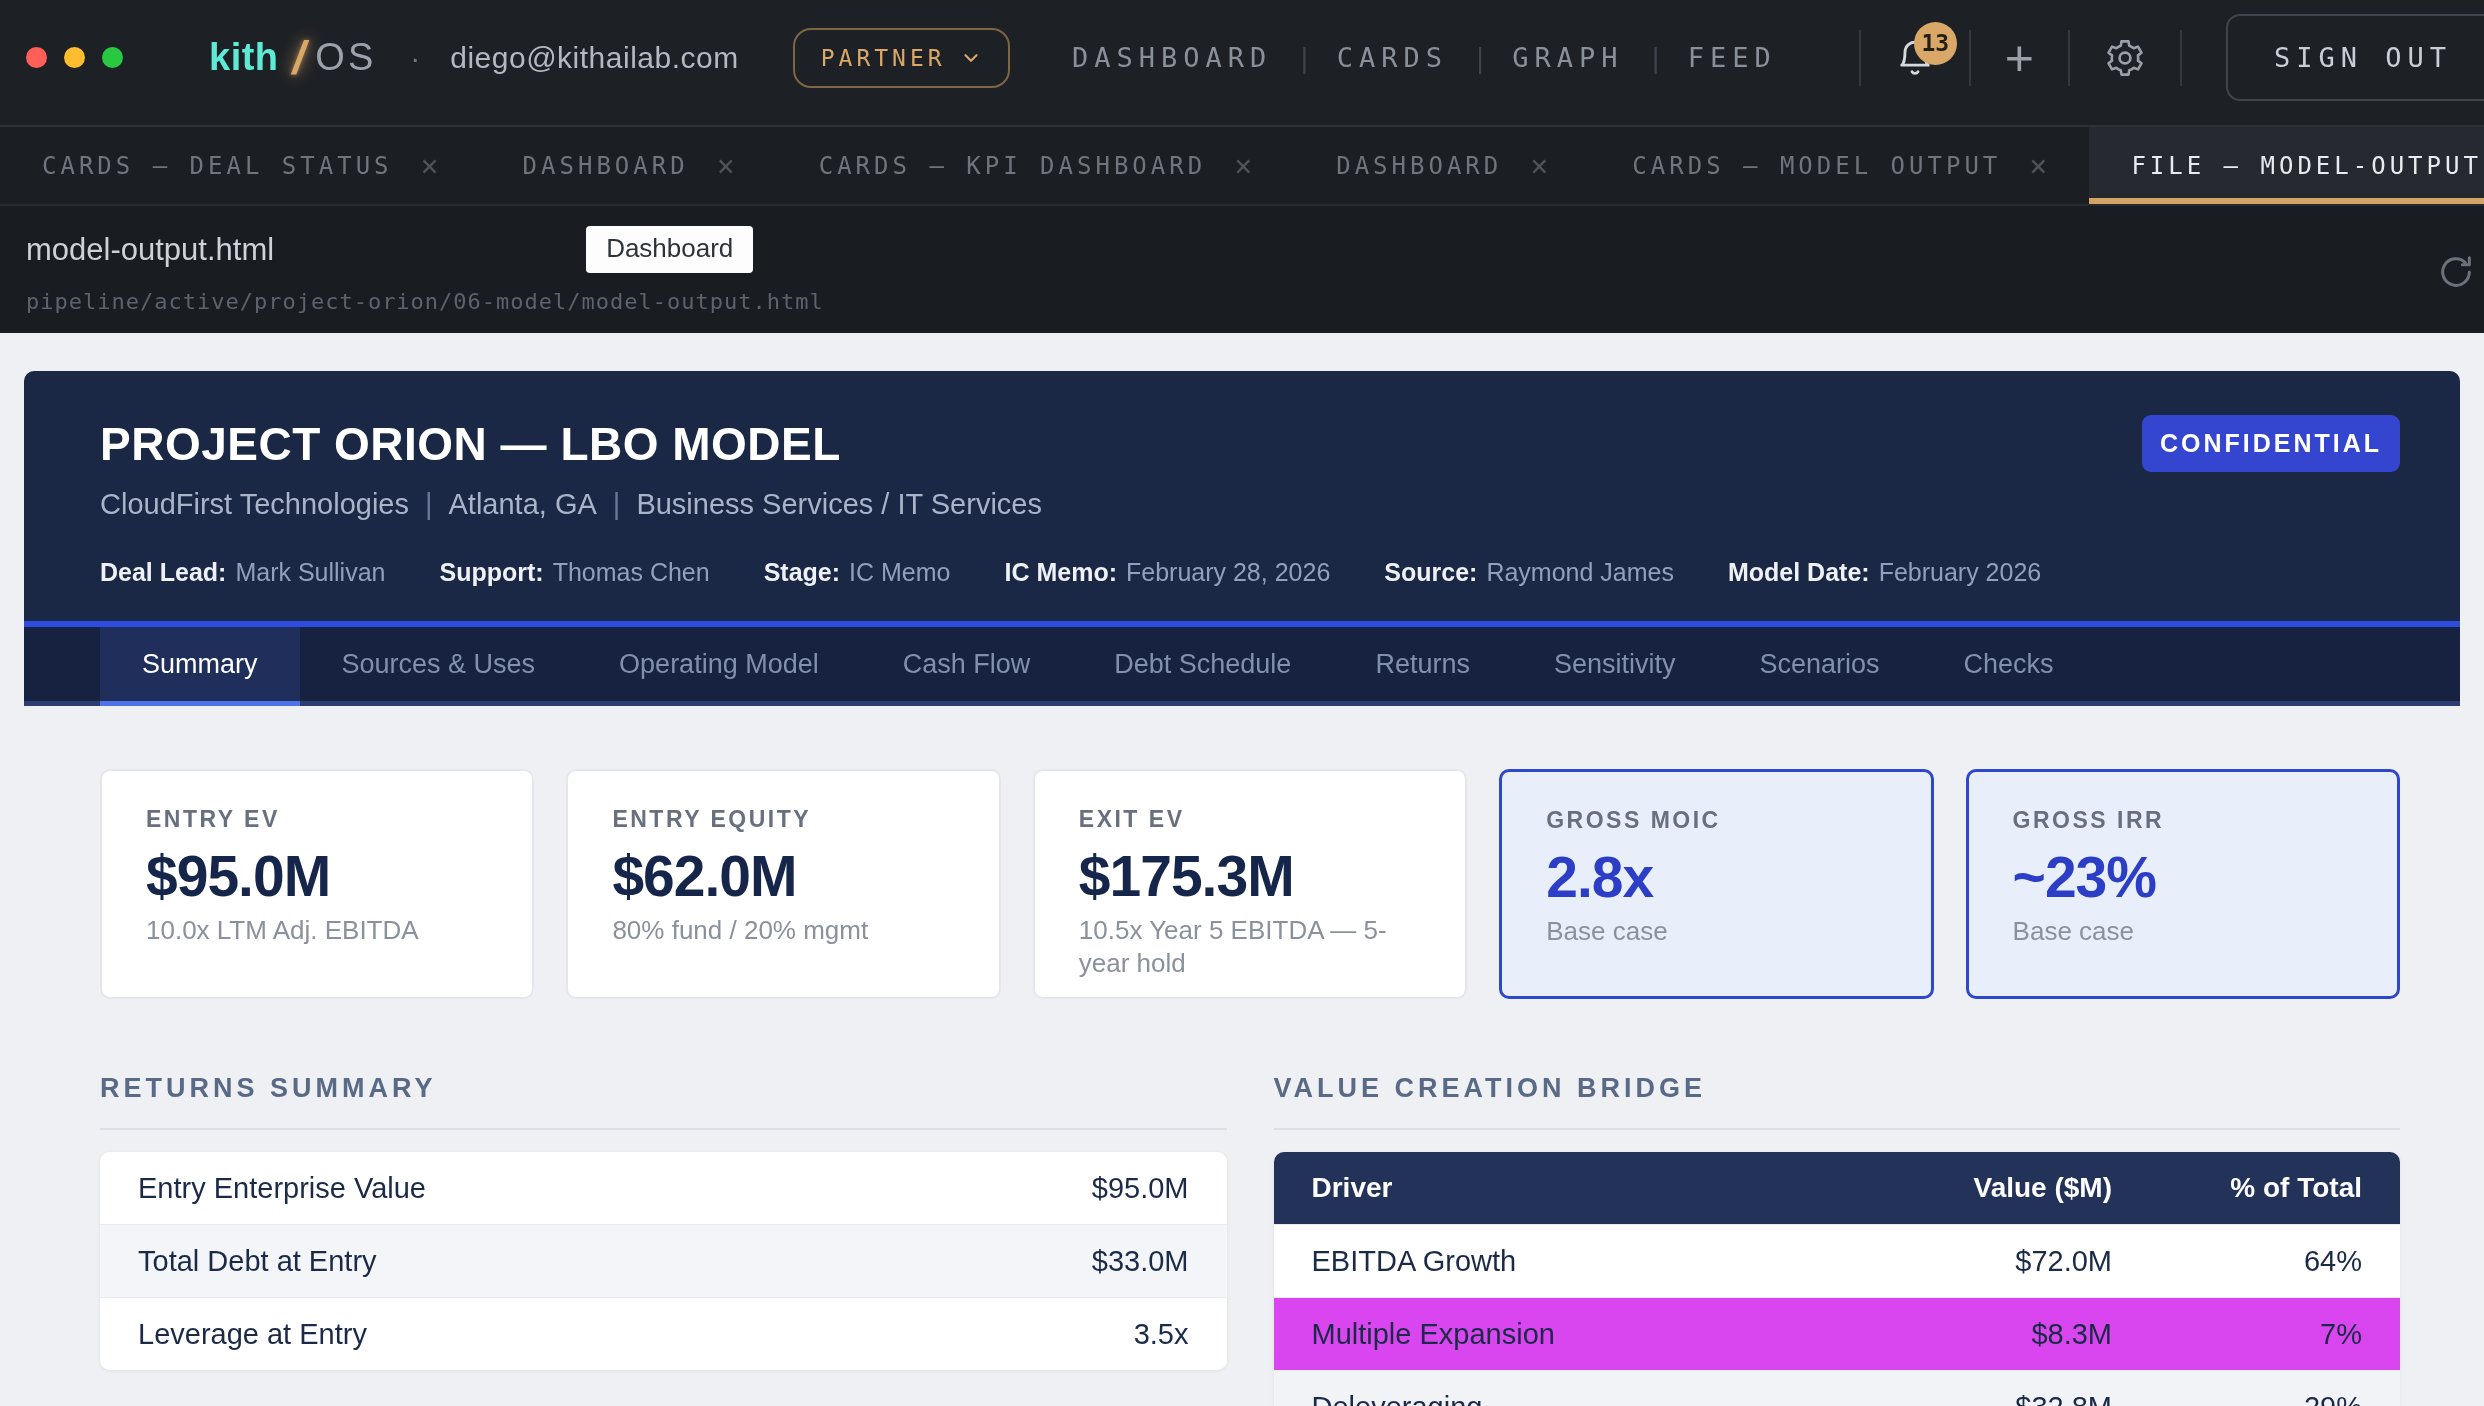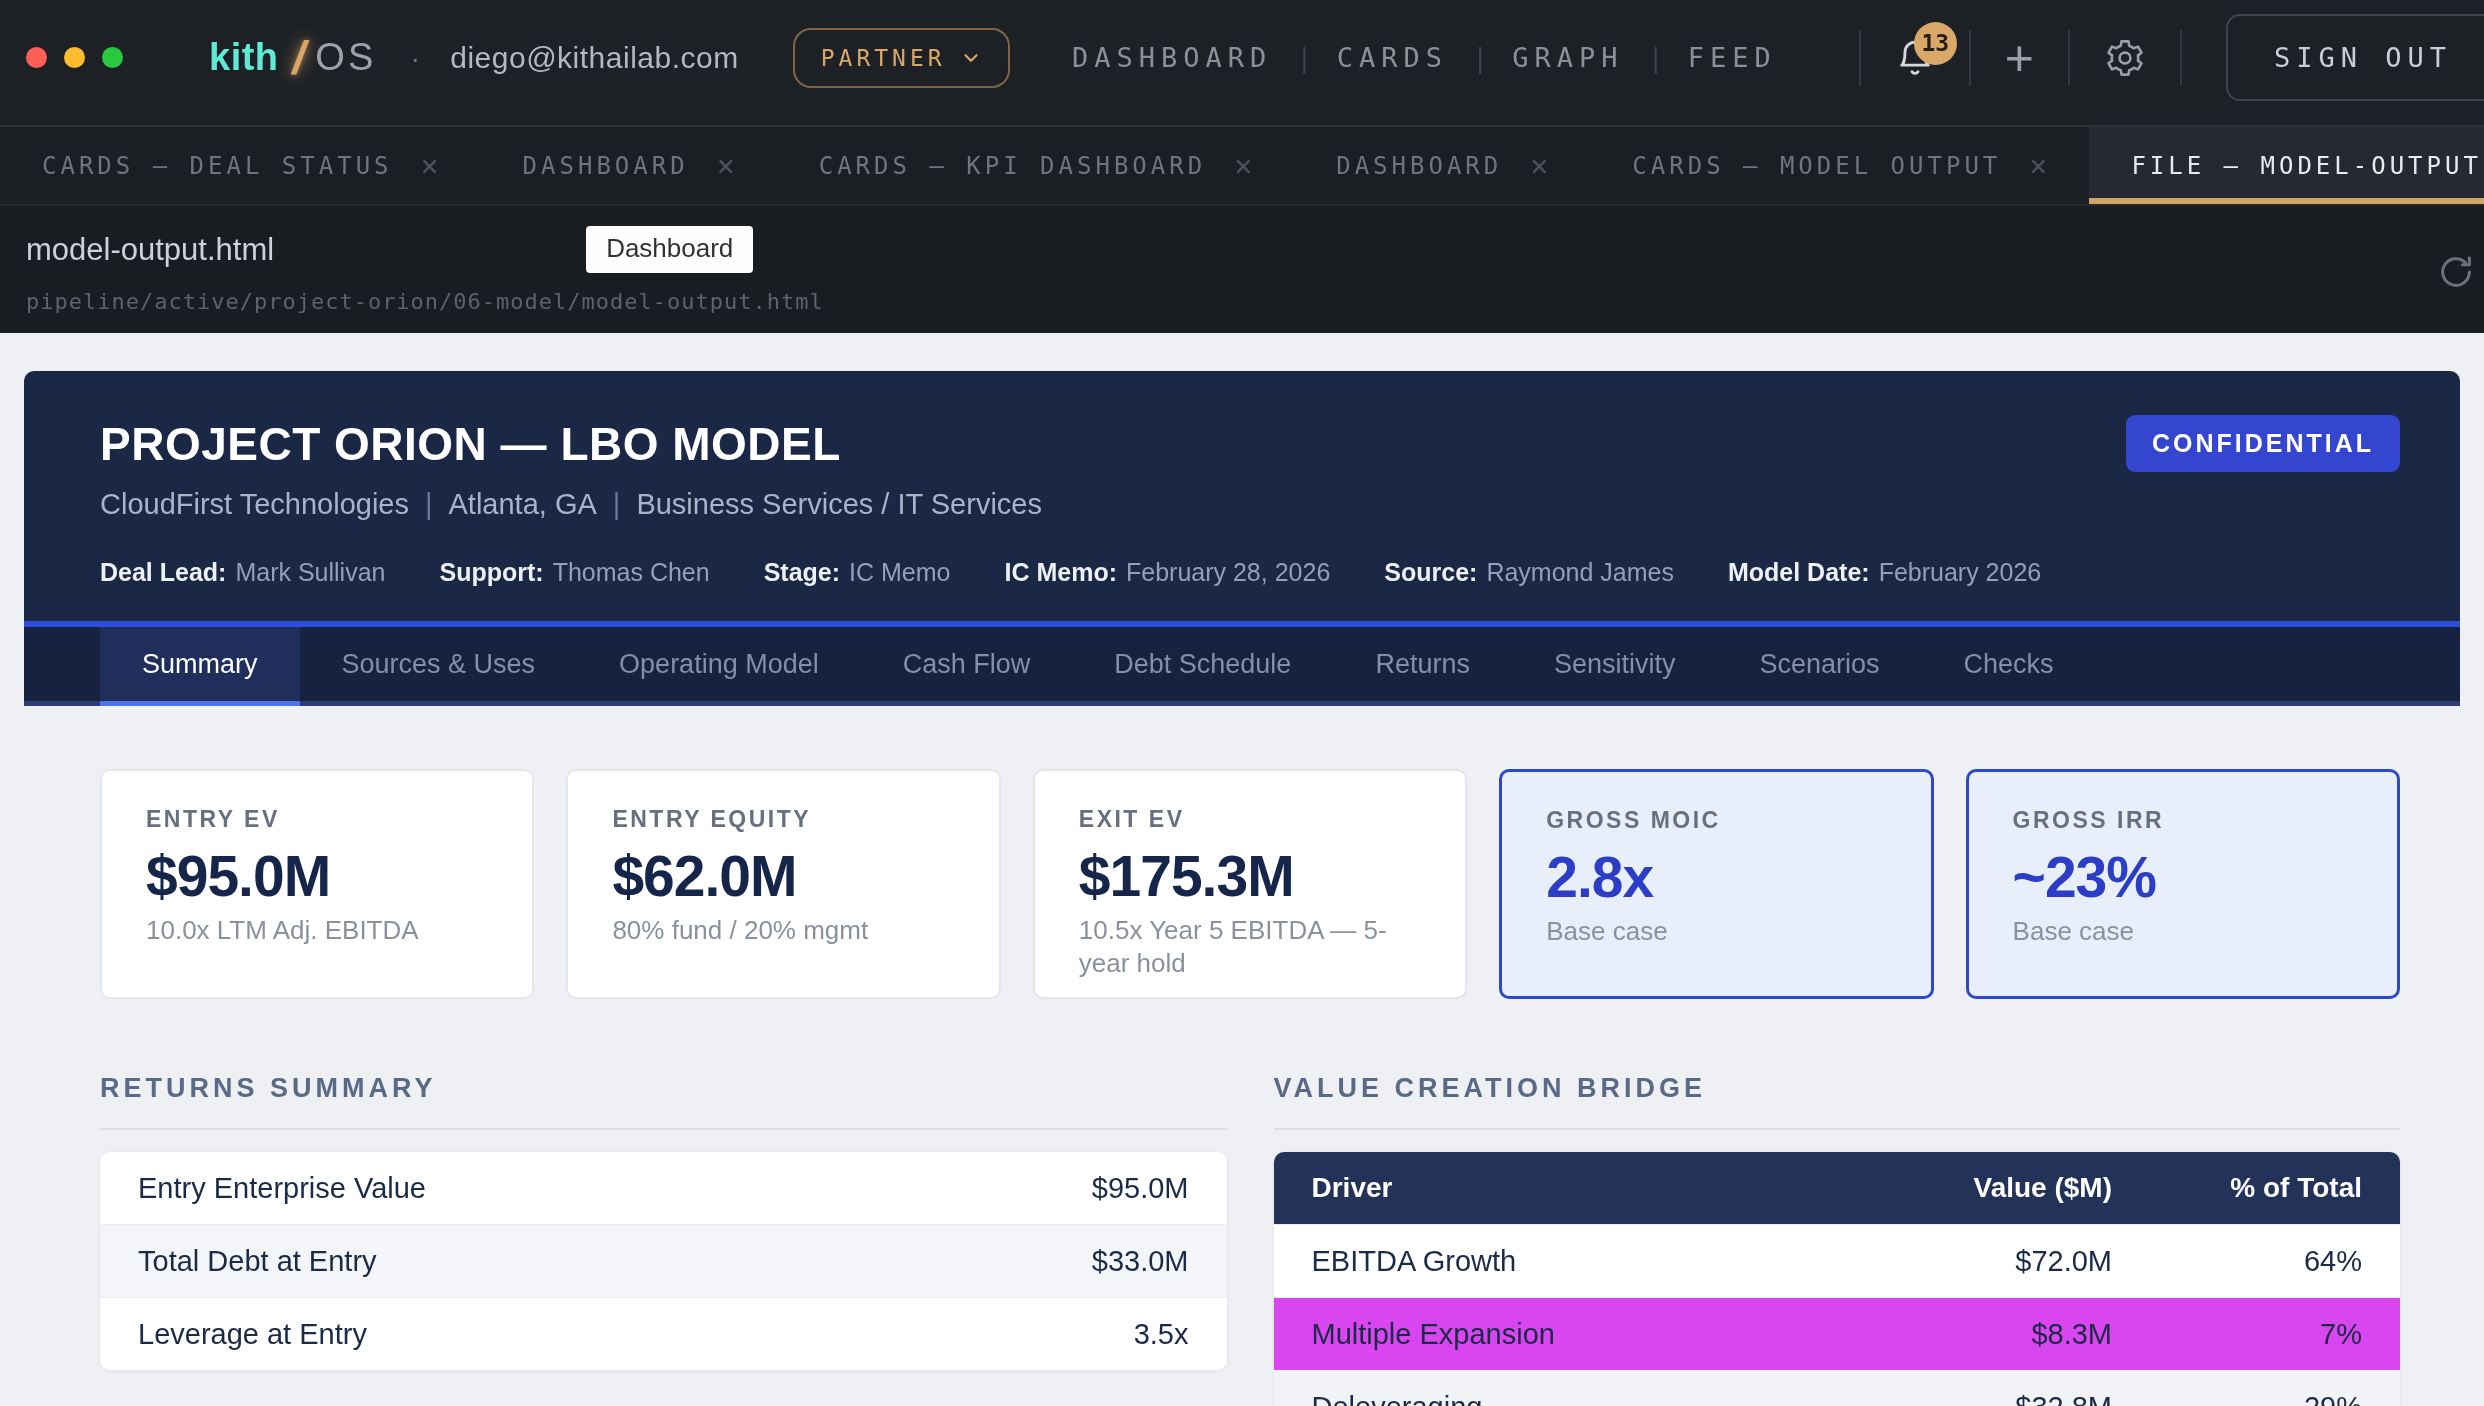--- a/index.html
+++ b/index.html
@@ -64,21 +64,21 @@
   .refresh{position:absolute;right:8px;top:46px;color:#6c727a;cursor:pointer;}
 
   
   .page{flex:1;background:var(--page);padding:38px 24px 0;overflow:hidden;box-sizing:border-box;}
   .doc{display:flex;flex-direction:column;}
   .doc-header{background:var(--navy);border-radius:10px 10px 0 0;
               padding:44px 60px 34px 76px;}
   .dh-top{display:flex;align-items:center;justify-content:space-between;}
   .dtitle{font-size:46px;line-height:54px;font-weight:700;color:#ffffff;letter-spacing:.5px;}
   .conf{background:#3446d0;color:#fff;font-weight:700;font-size:25px;letter-spacing:3px;
-        padding:14px 26px;border-radius:9px;white-space:nowrap;}
+        padding:14px 18px;border-radius:9px;white-space:nowrap;}
   .dsub{margin-top:14px;font-size:29px;line-height:36px;color:#aab4c9;}
   .dsub .pipe{color:#6b7a99;margin:0 16px;}
   .dmeta{margin-top:36px;display:flex;gap:54px;font-size:25px;white-space:nowrap;}
   .dmeta .mi b{color:#eef1f6;font-weight:700;margin-right:9px;}
   .dmeta .mi span{color:#93a0bb;}
 
   .doc-tabs{background:#16223f;border-top:6px solid #2c4de0;border-bottom:5px solid #2d3d74;
             height:74px;display:flex;align-items:stretch;padding-left:76px;box-sizing:content-box;}
   .dtab{display:flex;align-items:center;padding:0 42px;font-size:27px;color:#8290ad;cursor:pointer;white-space:nowrap;}
   .dtab.active{background:#1f2e5a;color:#ffffff;box-shadow:0 5px 0 0 #4e73e8;}

